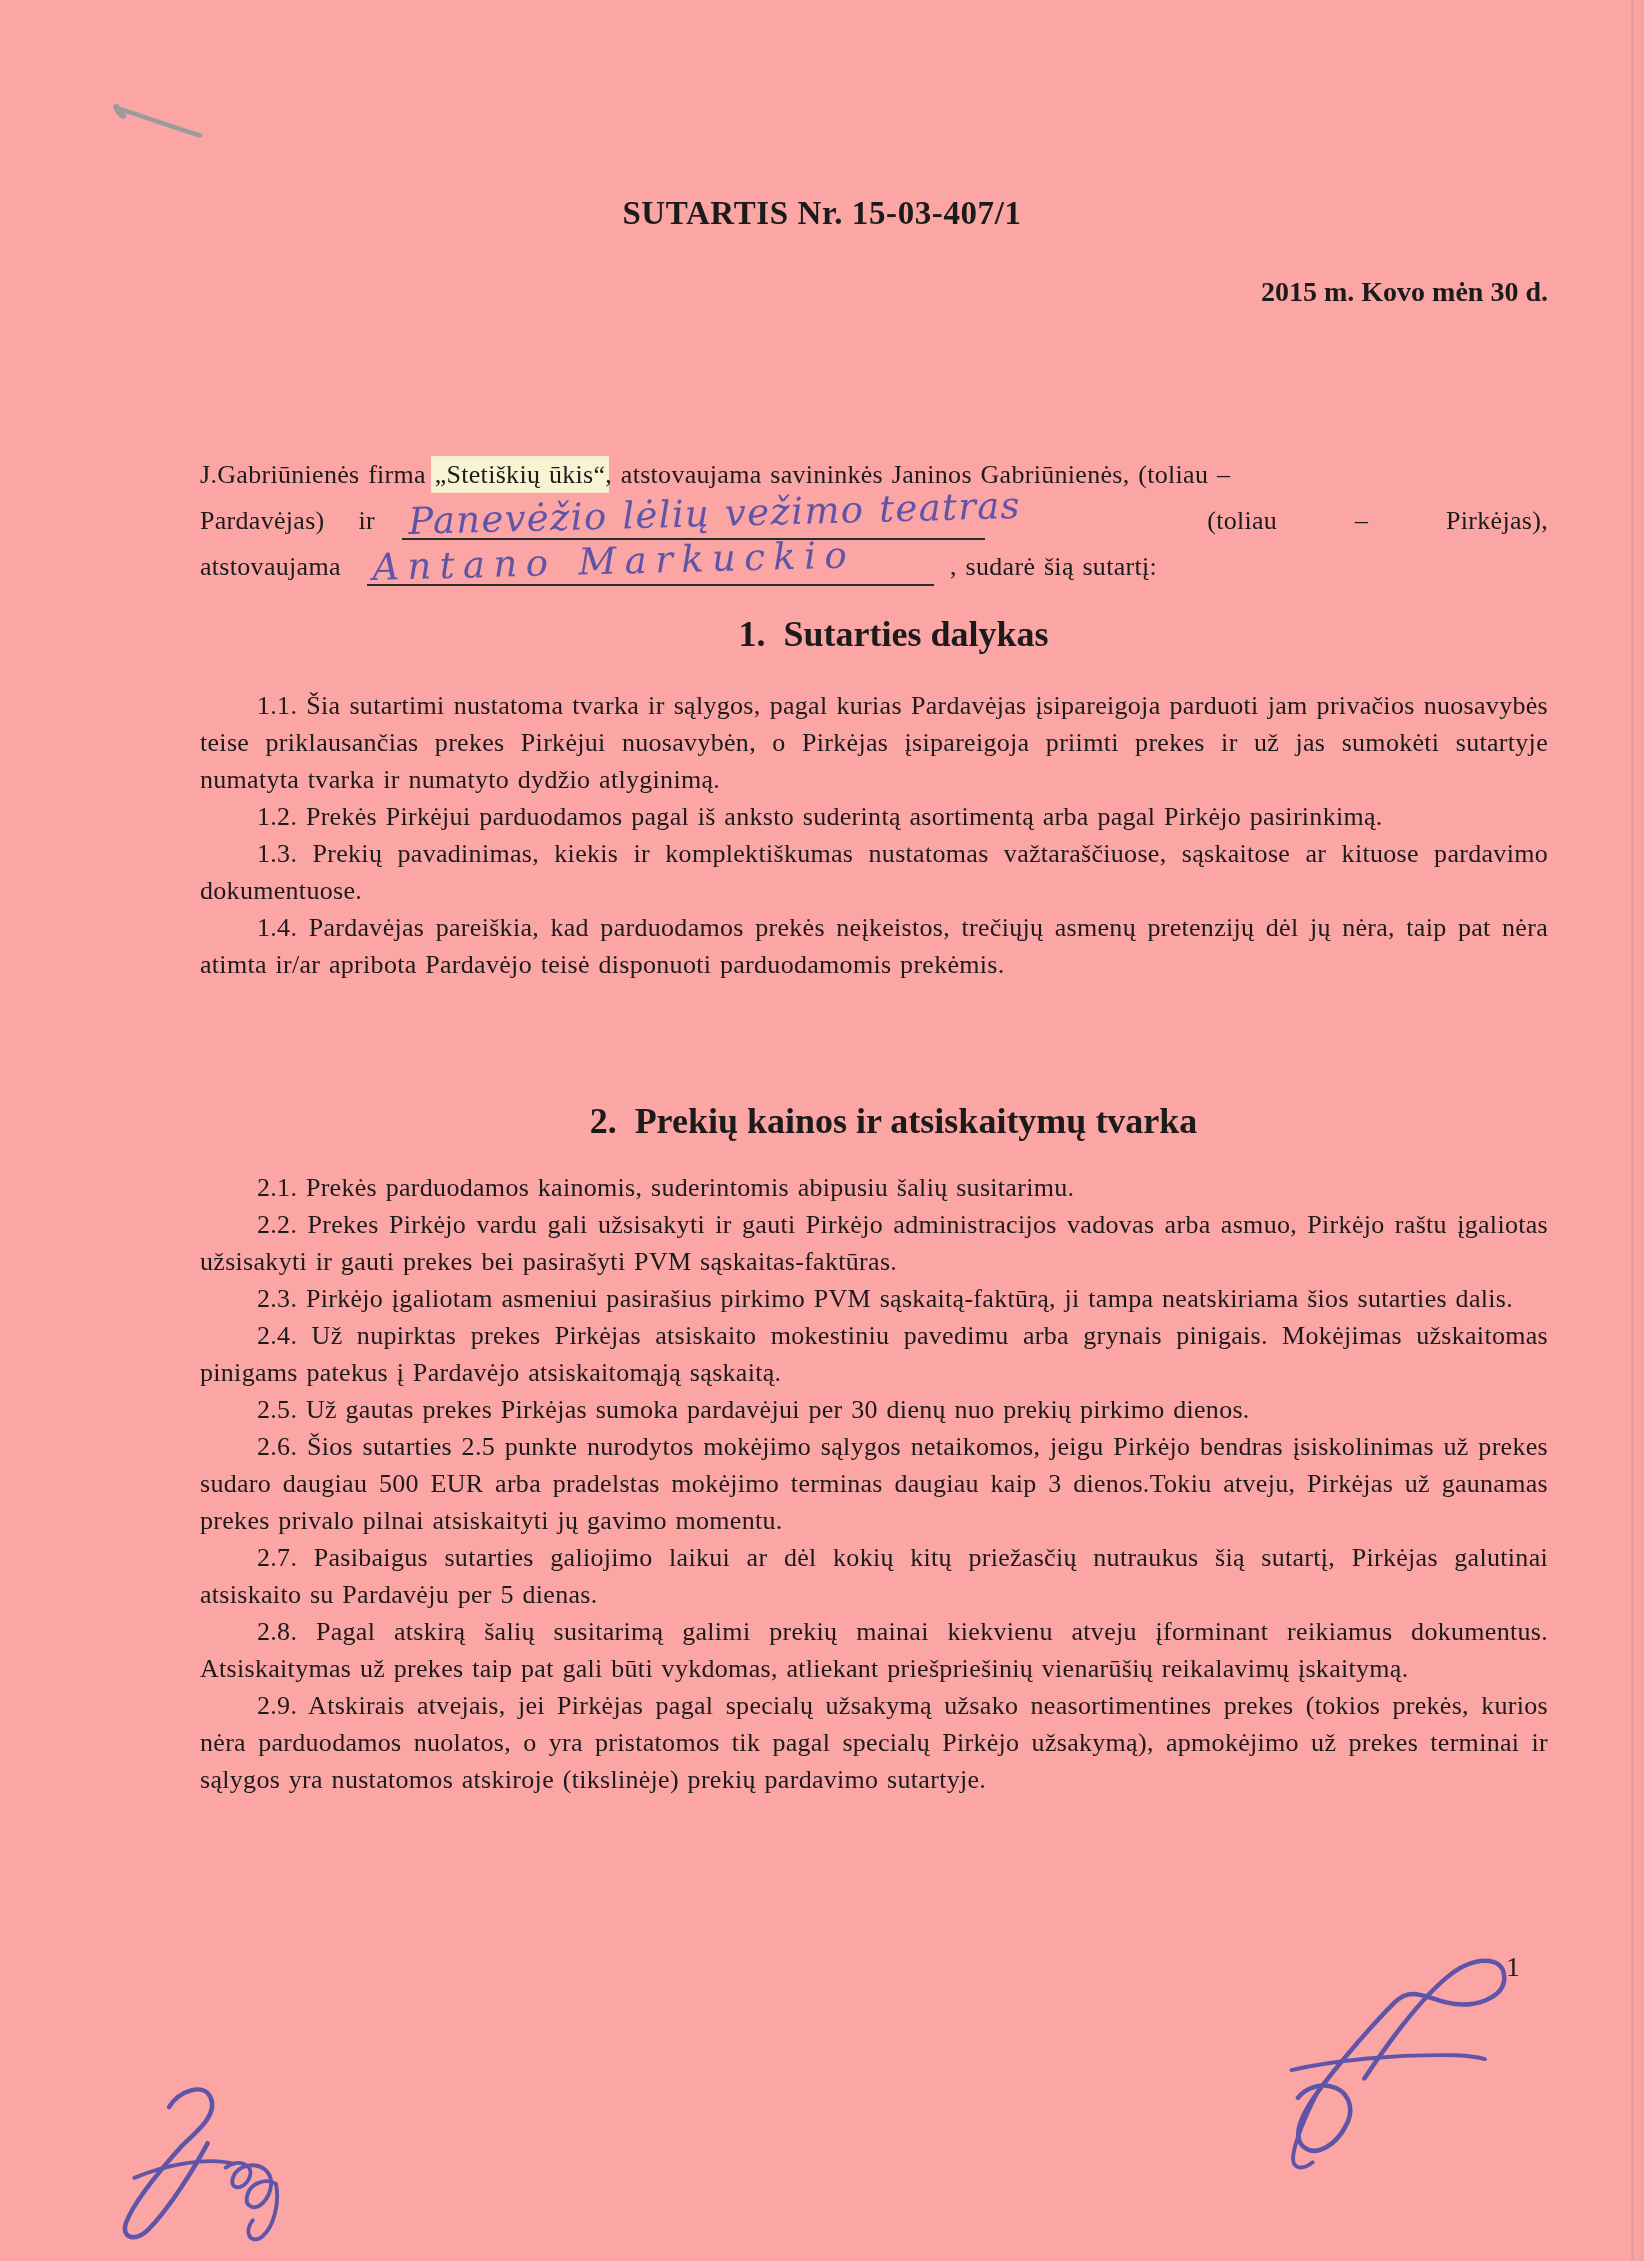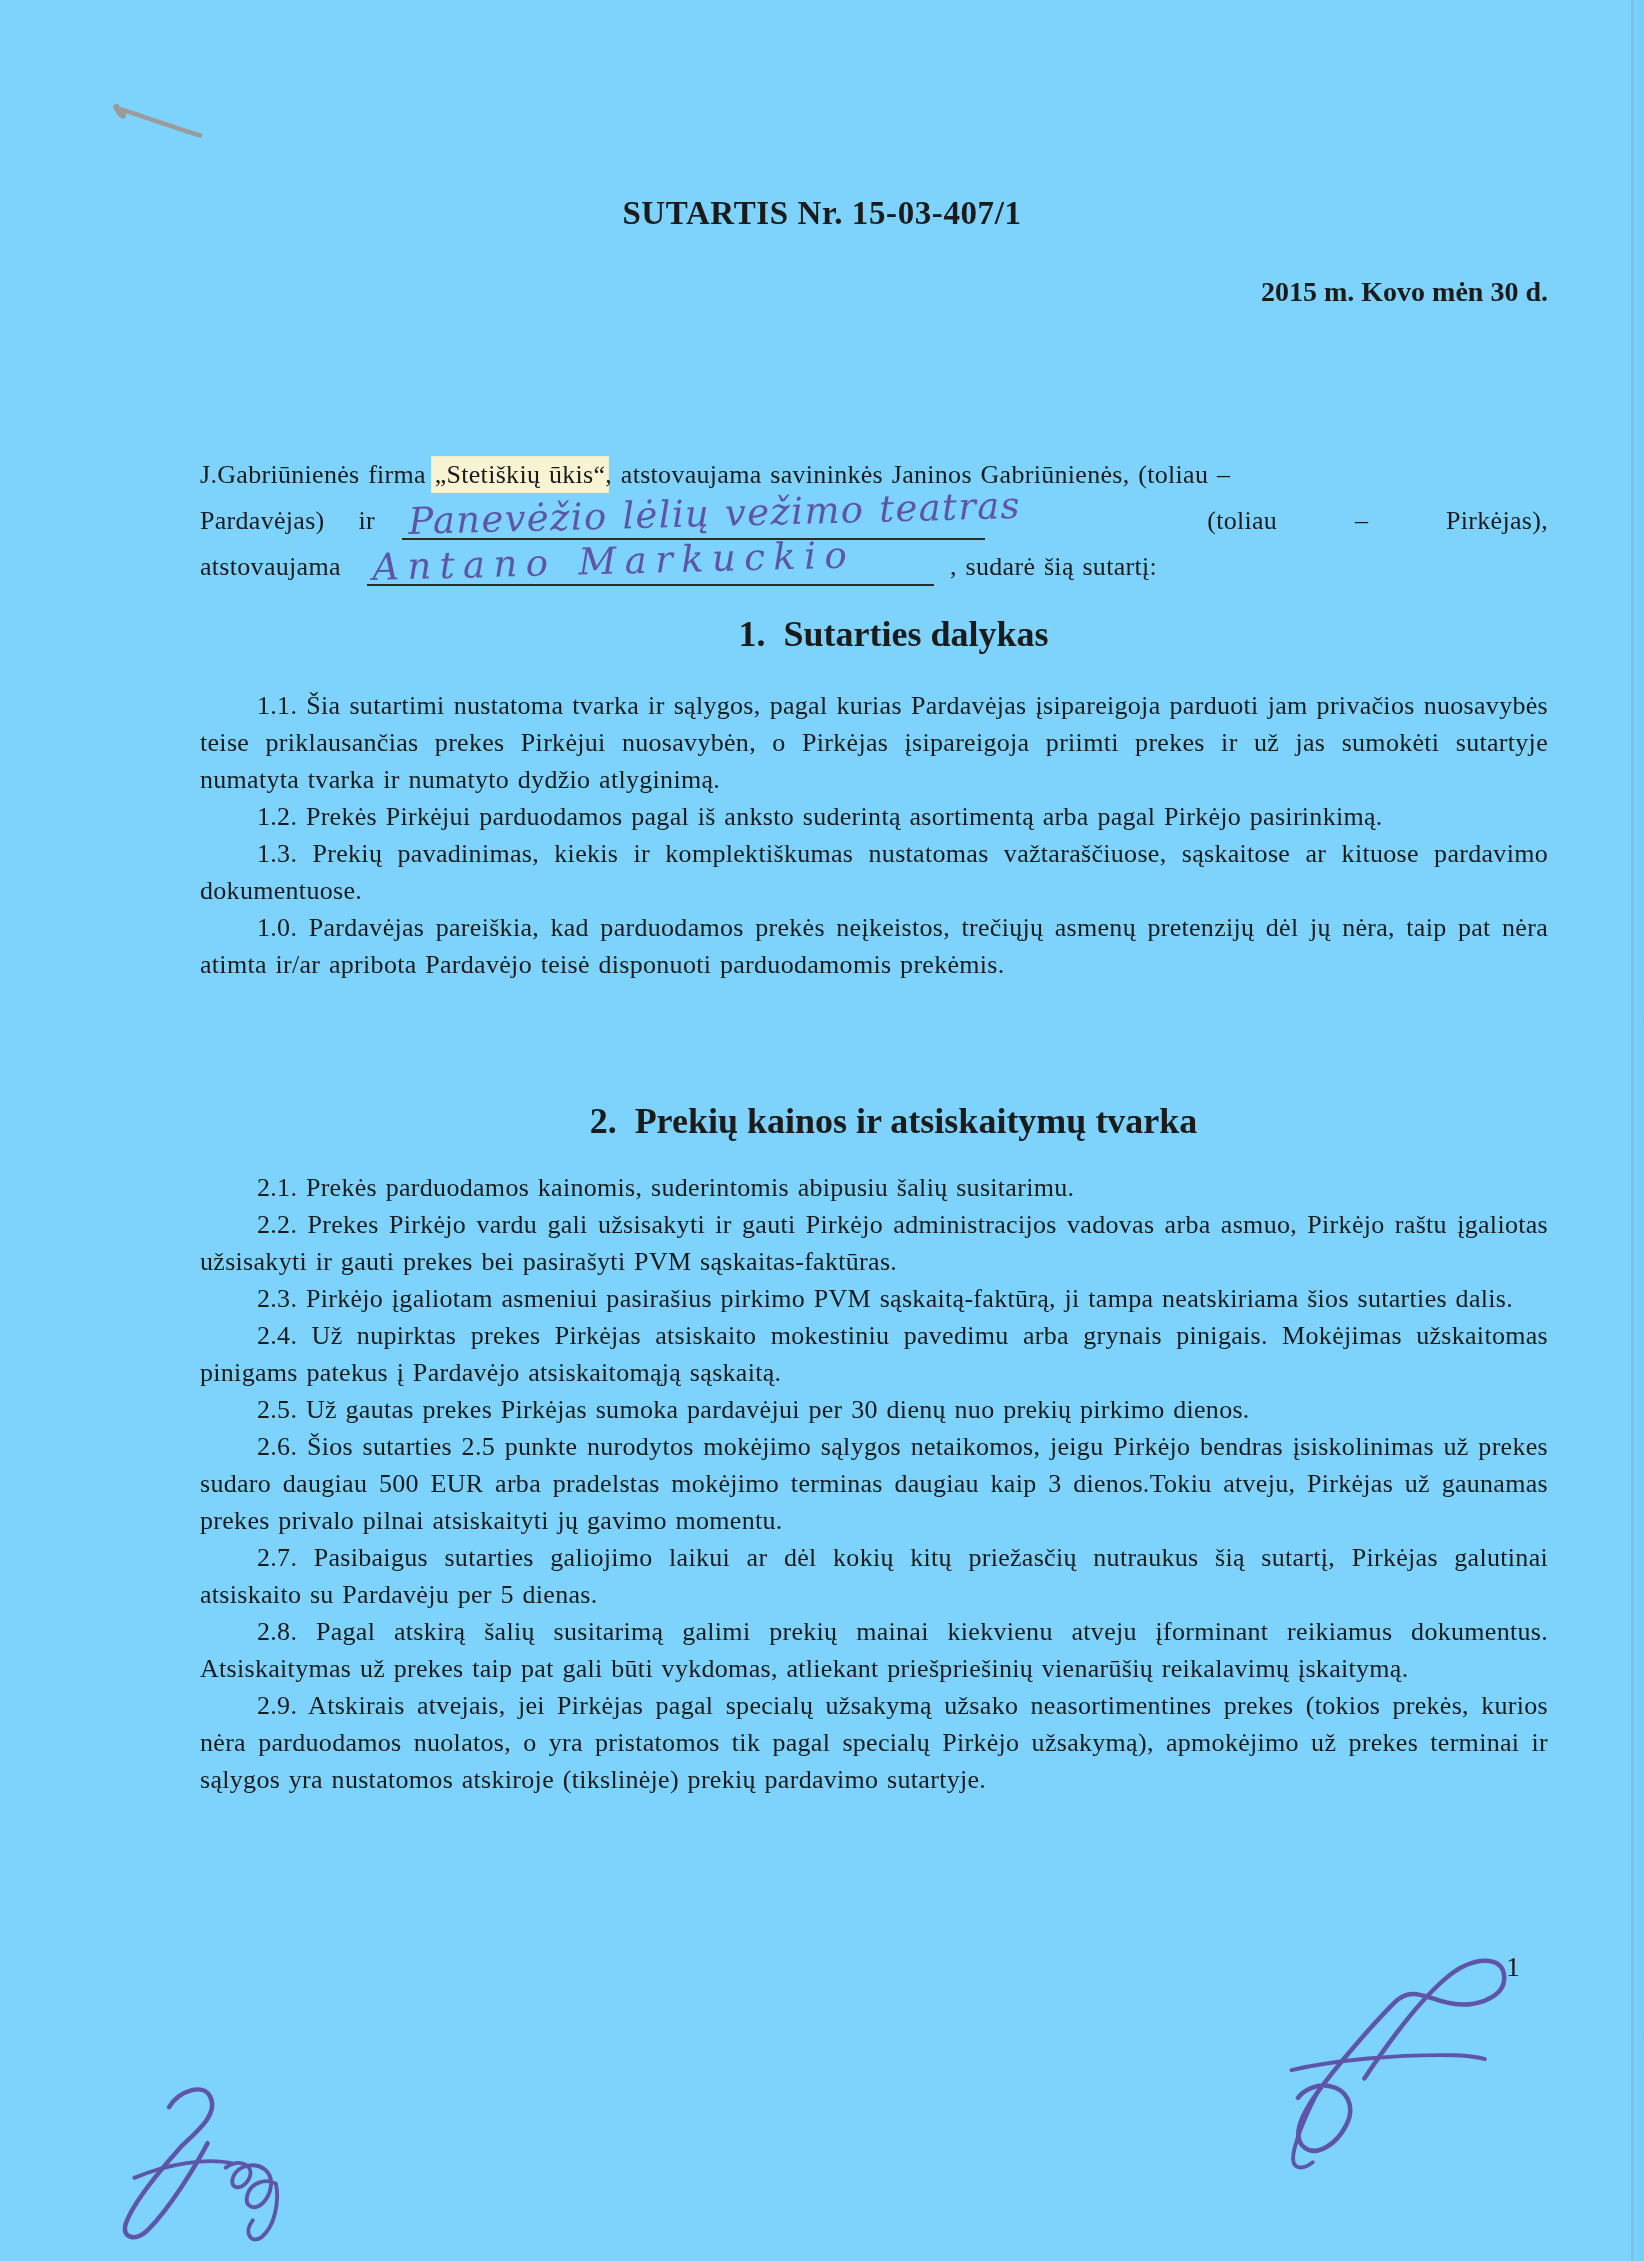--- a/index.html
+++ b/index.html
@@ -6,21 +6,21 @@
     --ink:#5e55a9;
     --highlight:#f8f3d2;
     --text:#1b1b1b;
     --underline:#2b2b2b;
     --pencil:#9b9b9b;
   }
   html,body{margin:0;padding:0;background:#ffffff;}
   .page{
     position:relative;
     width:1644px;height:2261px;
-    background:#7dd3fc;
+    background:#fca5a5;
     font-family:"Liberation Serif","DejaVu Serif",serif;
     color:var(--text);
     overflow:hidden;
   }
   .scan-edge{
     position:absolute;top:0;bottom:0;right:10.3px;width:2.6px;
     background:rgba(130,130,130,.20);
   }
   .scan-shade{
     position:absolute;top:0;bottom:0;right:0;width:10.3px;
@@ -123,21 +123,21 @@
       <span>, sudarė šią sutartį:</span>
     </div>
   </div>
 
   <div class="sec-heading h-sec1">1.  Sutarties dalykas</div>
 
   <div class="block b-sec1">
     <p>1.1. Šia sutartimi nustatoma tvarka ir sąlygos, pagal kurias Pardavėjas įsipareigoja parduoti jam privačios nuosavybės teise priklausančias prekes Pirkėjui nuosavybėn, o Pirkėjas įsipareigoja priimti prekes ir už jas sumokėti sutartyje numatyta tvarka ir numatyto dydžio atlyginimą.</p>
     <p>1.2. Prekės Pirkėjui parduodamos pagal iš anksto suderintą asortimentą arba pagal Pirkėjo pasirinkimą.</p>
     <p>1.3. Prekių pavadinimas, kiekis ir komplektiškumas nustatomas važtaraščiuose, sąskaitose ar kituose pardavimo dokumentuose.</p>
-    <p>1.0. Pardavėjas pareiškia, kad parduodamos prekės neįkeistos, trečiųjų asmenų pretenzijų dėl jų nėra, taip pat nėra atimta ir/ar apribota Pardavėjo teisė disponuoti parduodamomis prekėmis.</p>
+    <p>1.4. Pardavėjas pareiškia, kad parduodamos prekės neįkeistos, trečiųjų asmenų pretenzijų dėl jų nėra, taip pat nėra atimta ir/ar apribota Pardavėjo teisė disponuoti parduodamomis prekėmis.</p>
   </div>
 
   <div class="sec-heading h-sec2">2.  Prekių kainos ir atsiskaitymų tvarka</div>
 
   <div class="block b-sec2">
     <p>2.1. Prekės parduodamos kainomis, suderintomis abipusiu šalių susitarimu.</p>
     <p>2.2. Prekes Pirkėjo vardu gali užsisakyti ir gauti Pirkėjo administracijos vadovas arba asmuo, Pirkėjo raštu įgaliotas užsisakyti ir gauti prekes bei pasirašyti PVM sąskaitas-faktūras.</p>
     <p>2.3. Pirkėjo įgaliotam asmeniui pasirašius pirkimo PVM sąskaitą-faktūrą, ji tampa neatskiriama šios sutarties dalis.</p>
     <p>2.4. Už nupirktas prekes Pirkėjas atsiskaito mokestiniu pavedimu arba grynais pinigais. Mokėjimas užskaitomas pinigams patekus į Pardavėjo atsiskaitomąją sąskaitą.</p>
     <p>2.5. Už gautas prekes Pirkėjas sumoka pardavėjui per 30 dienų nuo prekių pirkimo dienos.</p>

